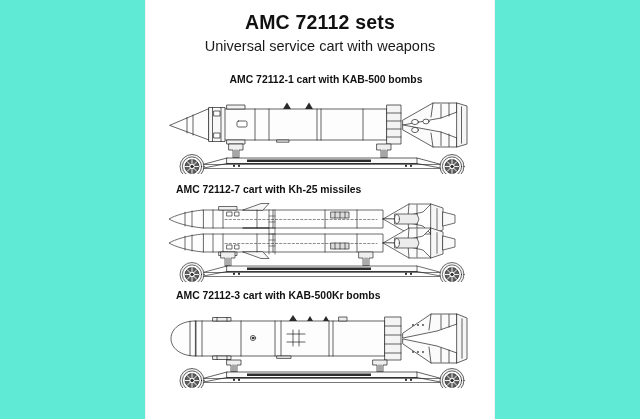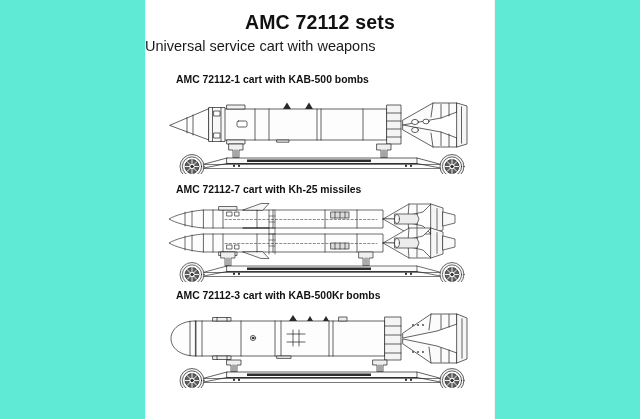--- a/index.html
+++ b/index.html
@@ -33,21 +33,21 @@
     font-size: 19.5px;
     font-weight: bold;
     color: #111111;
     letter-spacing: 0.2px;
   }
   .subtitle {
     position: absolute;
     left: 0;
     top: 38px;
     width: 350px;
-    text-align: left;
+    text-align: center;
     font-size: 14.5px;
     font-weight: normal;
     color: #1a1a1a;
   }
   .section-heading {
     position: absolute;
     left: 31px;
     width: 300px;
     text-align: left;
     font-size: 10.4px;
@@ -76,21 +76,21 @@
 <div id="root">
 
   <div id="sheet">
 
     <div class="sheet-edge-l"></div>
     <div class="sheet-edge-r"></div>
 
     <div class="title">AMC 72112 sets</div>
     <div class="subtitle">Universal service cart with weapons</div>
 
-    <div class="section-heading" style="top:74px;">AMC 72112-1 cart with KAB-500 bombs</div>
+    <div class="section-heading" style="top:74px;text-align:center;">AMC 72112-1 cart with KAB-500 bombs</div>
 
     <div class="drawing" style="top:94px;">
       <svg viewBox="0 0 312 80" width="312" height="80" xmlns="http://www.w3.org/2000/svg">
         <g fill="none" stroke="#1f1f1f" stroke-width="0.7" stroke-linejoin="round" stroke-linecap="round">
 
           <path d="M44 15 L222 15 L222 46 L44 46 Z" fill="#fdfdfd"></path>
 
           <path d="M44 15 L44 46 L5 31.5 Z" fill="#fdfdfd"></path>
 
           <path d="M28 21 L28 41"></path>

